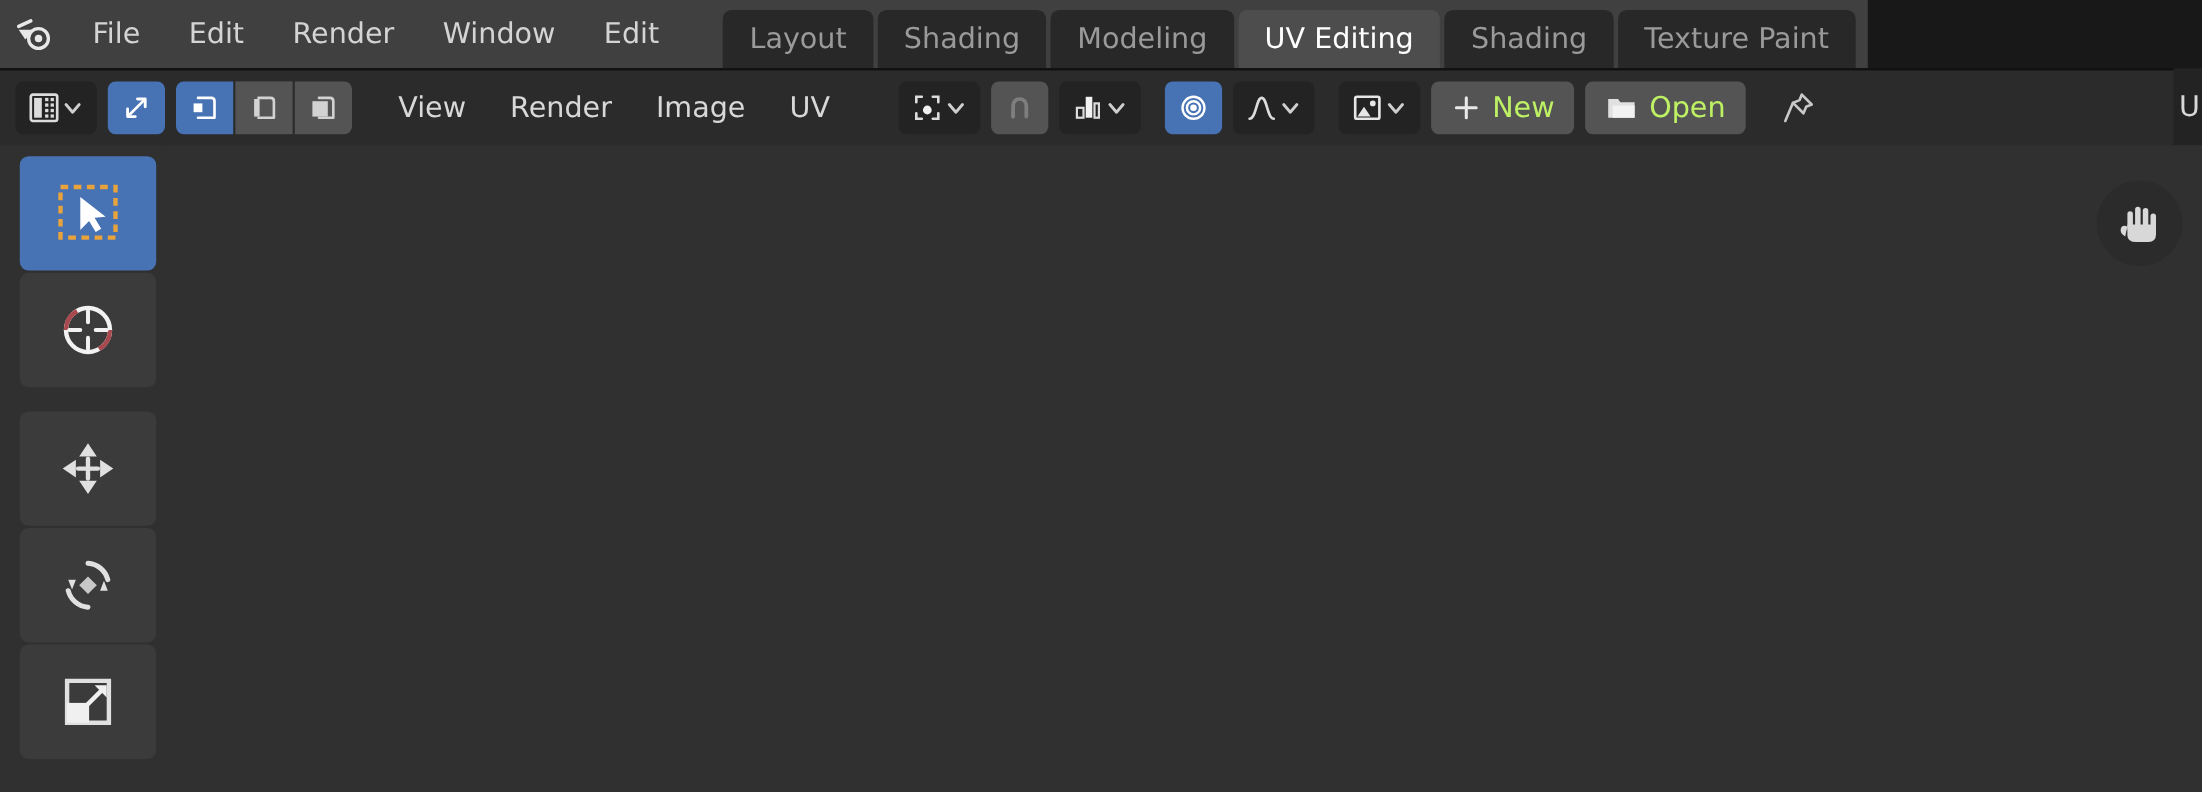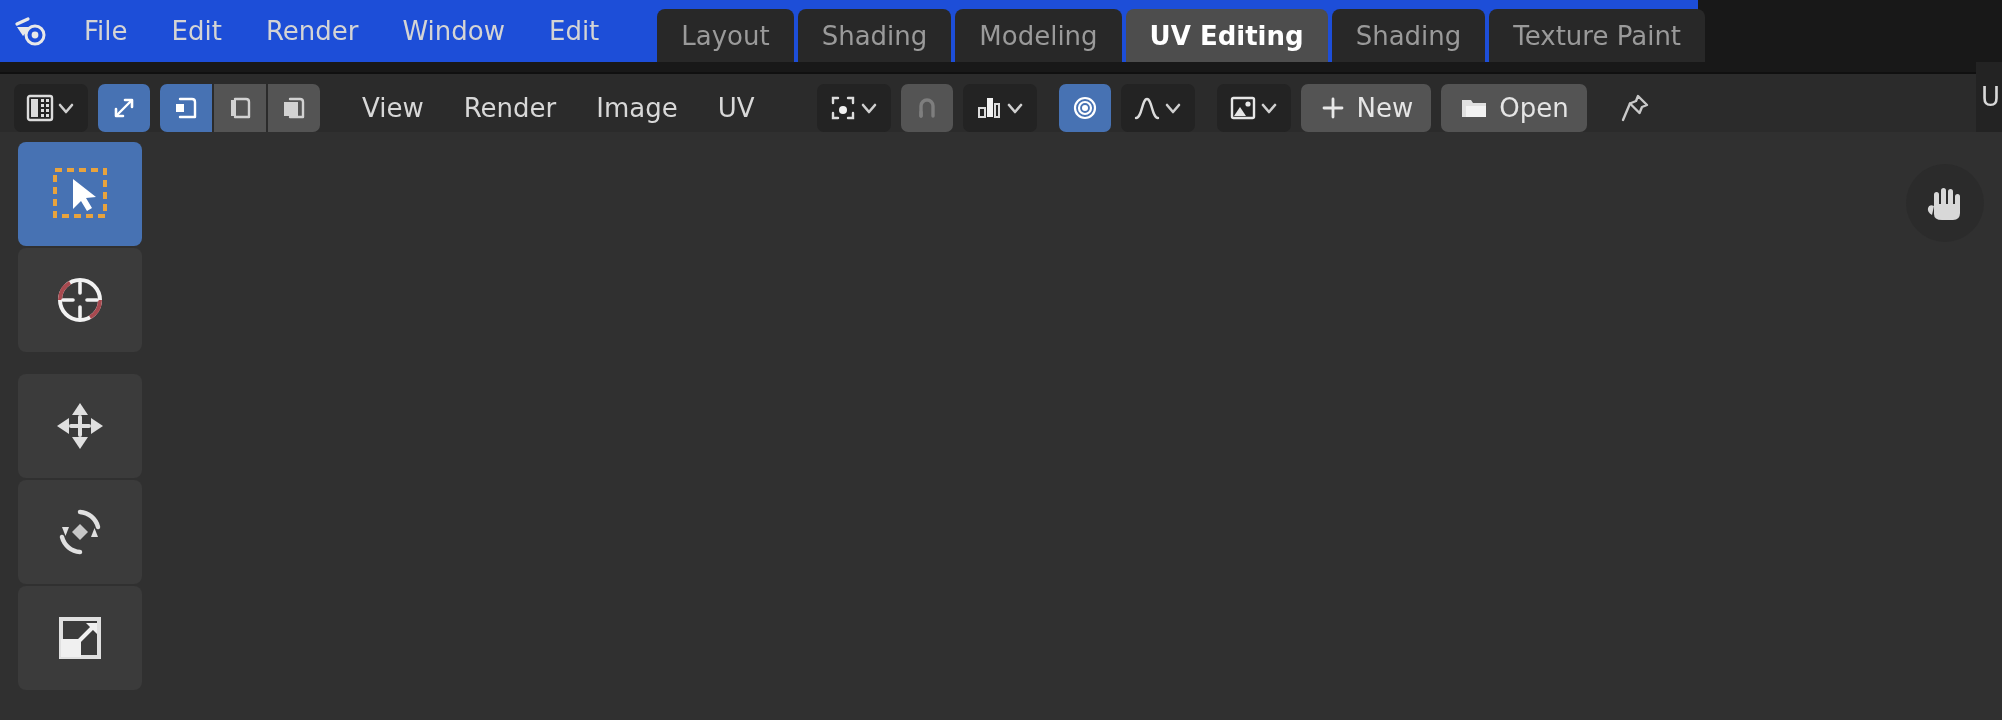--- a/index.html
+++ b/index.html
@@ -7,21 +7,21 @@
     width: 2002px; height: 720px;
     background: #1d1d1d;
     font-family: "DejaVu Sans", "Liberation Sans", sans-serif;
     overflow: hidden;
   }
   #app { position: relative; width: 2002px; height: 720px; background: #181818; }
 
   
   .topbar {
     position: absolute; left: 0; top: 0; width: 1698px; height: 62px;
-    background: #1d4ed8;
+    background: #404040;
     display: flex; align-items: center;
   }
   .blender-logo {
     width: 62px; height: 62px;
     display: flex; align-items: center; justify-content: center;
     flex: 0 0 auto;
   }
   .blender-logo svg { display:block; }
   .topmenu {
     display: flex; align-items: center; height: 62px;
@@ -43,25 +43,25 @@
     padding: 0 24px;
     display: flex; align-items: center;
     font-size: 26px; color: #9a9a9a;
     background: #282828;
     border-radius: 8px 8px 0 0;
     margin-right: 4px;
     white-space: nowrap;
     cursor: default;
     text-align: center;
   }
-  .ws-tab.active { background: #4d4d4d; color: #ffffff; font-weight: bold; }
+  .ws-tab.active { background: #4d4d4d; color: #ffffff; }
 
   
   .editor-header {
-    position: absolute; left: 0; top: 72px; width: 2002px; height: 70px;
+    position: absolute; left: 0; top: 62px; width: 2002px; height: 70px;
     background: #2b2b2b;
     border-top: 2px solid #101010;
     display: flex; align-items: center;
     padding-left: 14px;
     overflow: hidden;
   }
   .gap-s { width: 10px; flex:0 0 auto; }
   .gap-m { width: 22px; flex:0 0 auto; }
   .gap-l { width: 42px; flex:0 0 auto; }
 
@@ -87,21 +87,21 @@
   .hdr-menu {
     color: #d8d8d8; font-size: 26px; padding: 0 20px;
     height: 46px; line-height: 46px; border-radius: 5px;
     white-space: nowrap; cursor: default; flex: 0 0 auto;
   }
 
   .chev { width: 22px; height: 48px; display:flex; align-items:center; justify-content:center; }
   .chev svg { display:block; }
 
   .labelbtn {
-    height: 48px; background: #545454; color: #e5e5e5;
+    height: 48px; background: #545454; color: #bef264;
     font-size: 26px; border-radius: 7px;
     display: flex; align-items: center; padding: 0 18px;
     white-space: nowrap; flex: 0 0 auto; cursor: default;
   }
   .labelbtn .lbl { margin-left: 10px; }
 
   
   .main {
     position: absolute; left: 0; top: 132px; width: 2002px; height: 588px;
     background: #303030;

